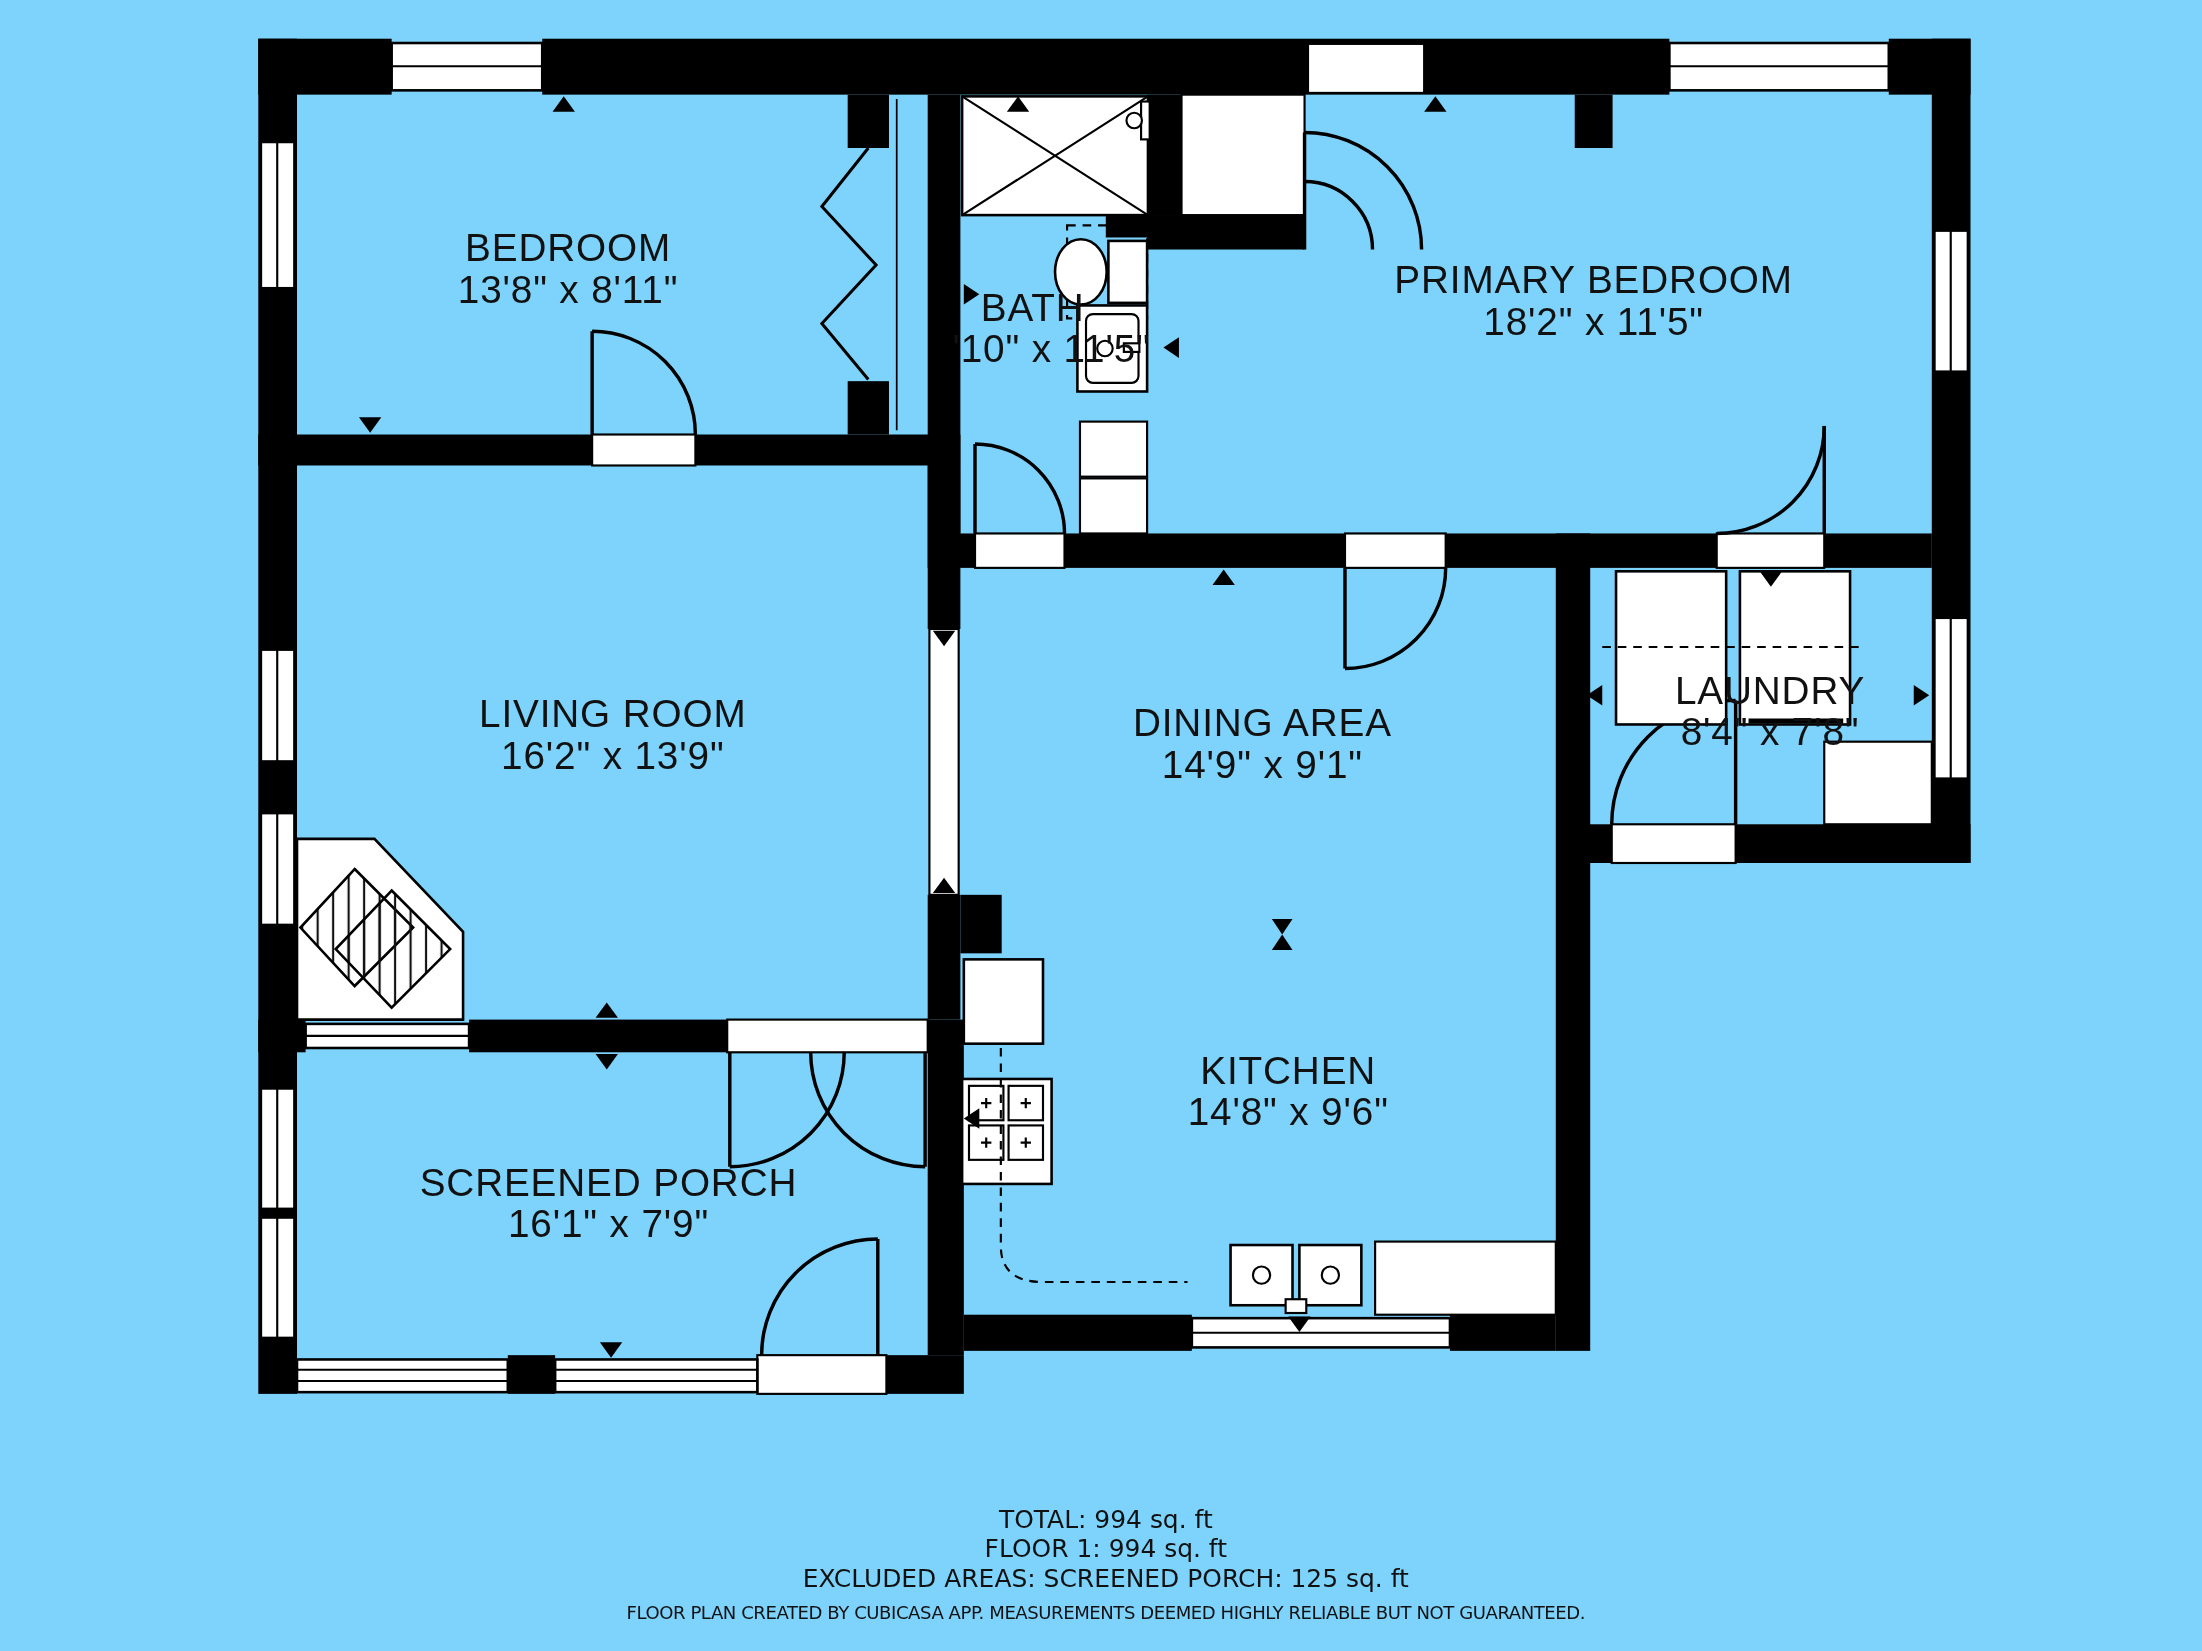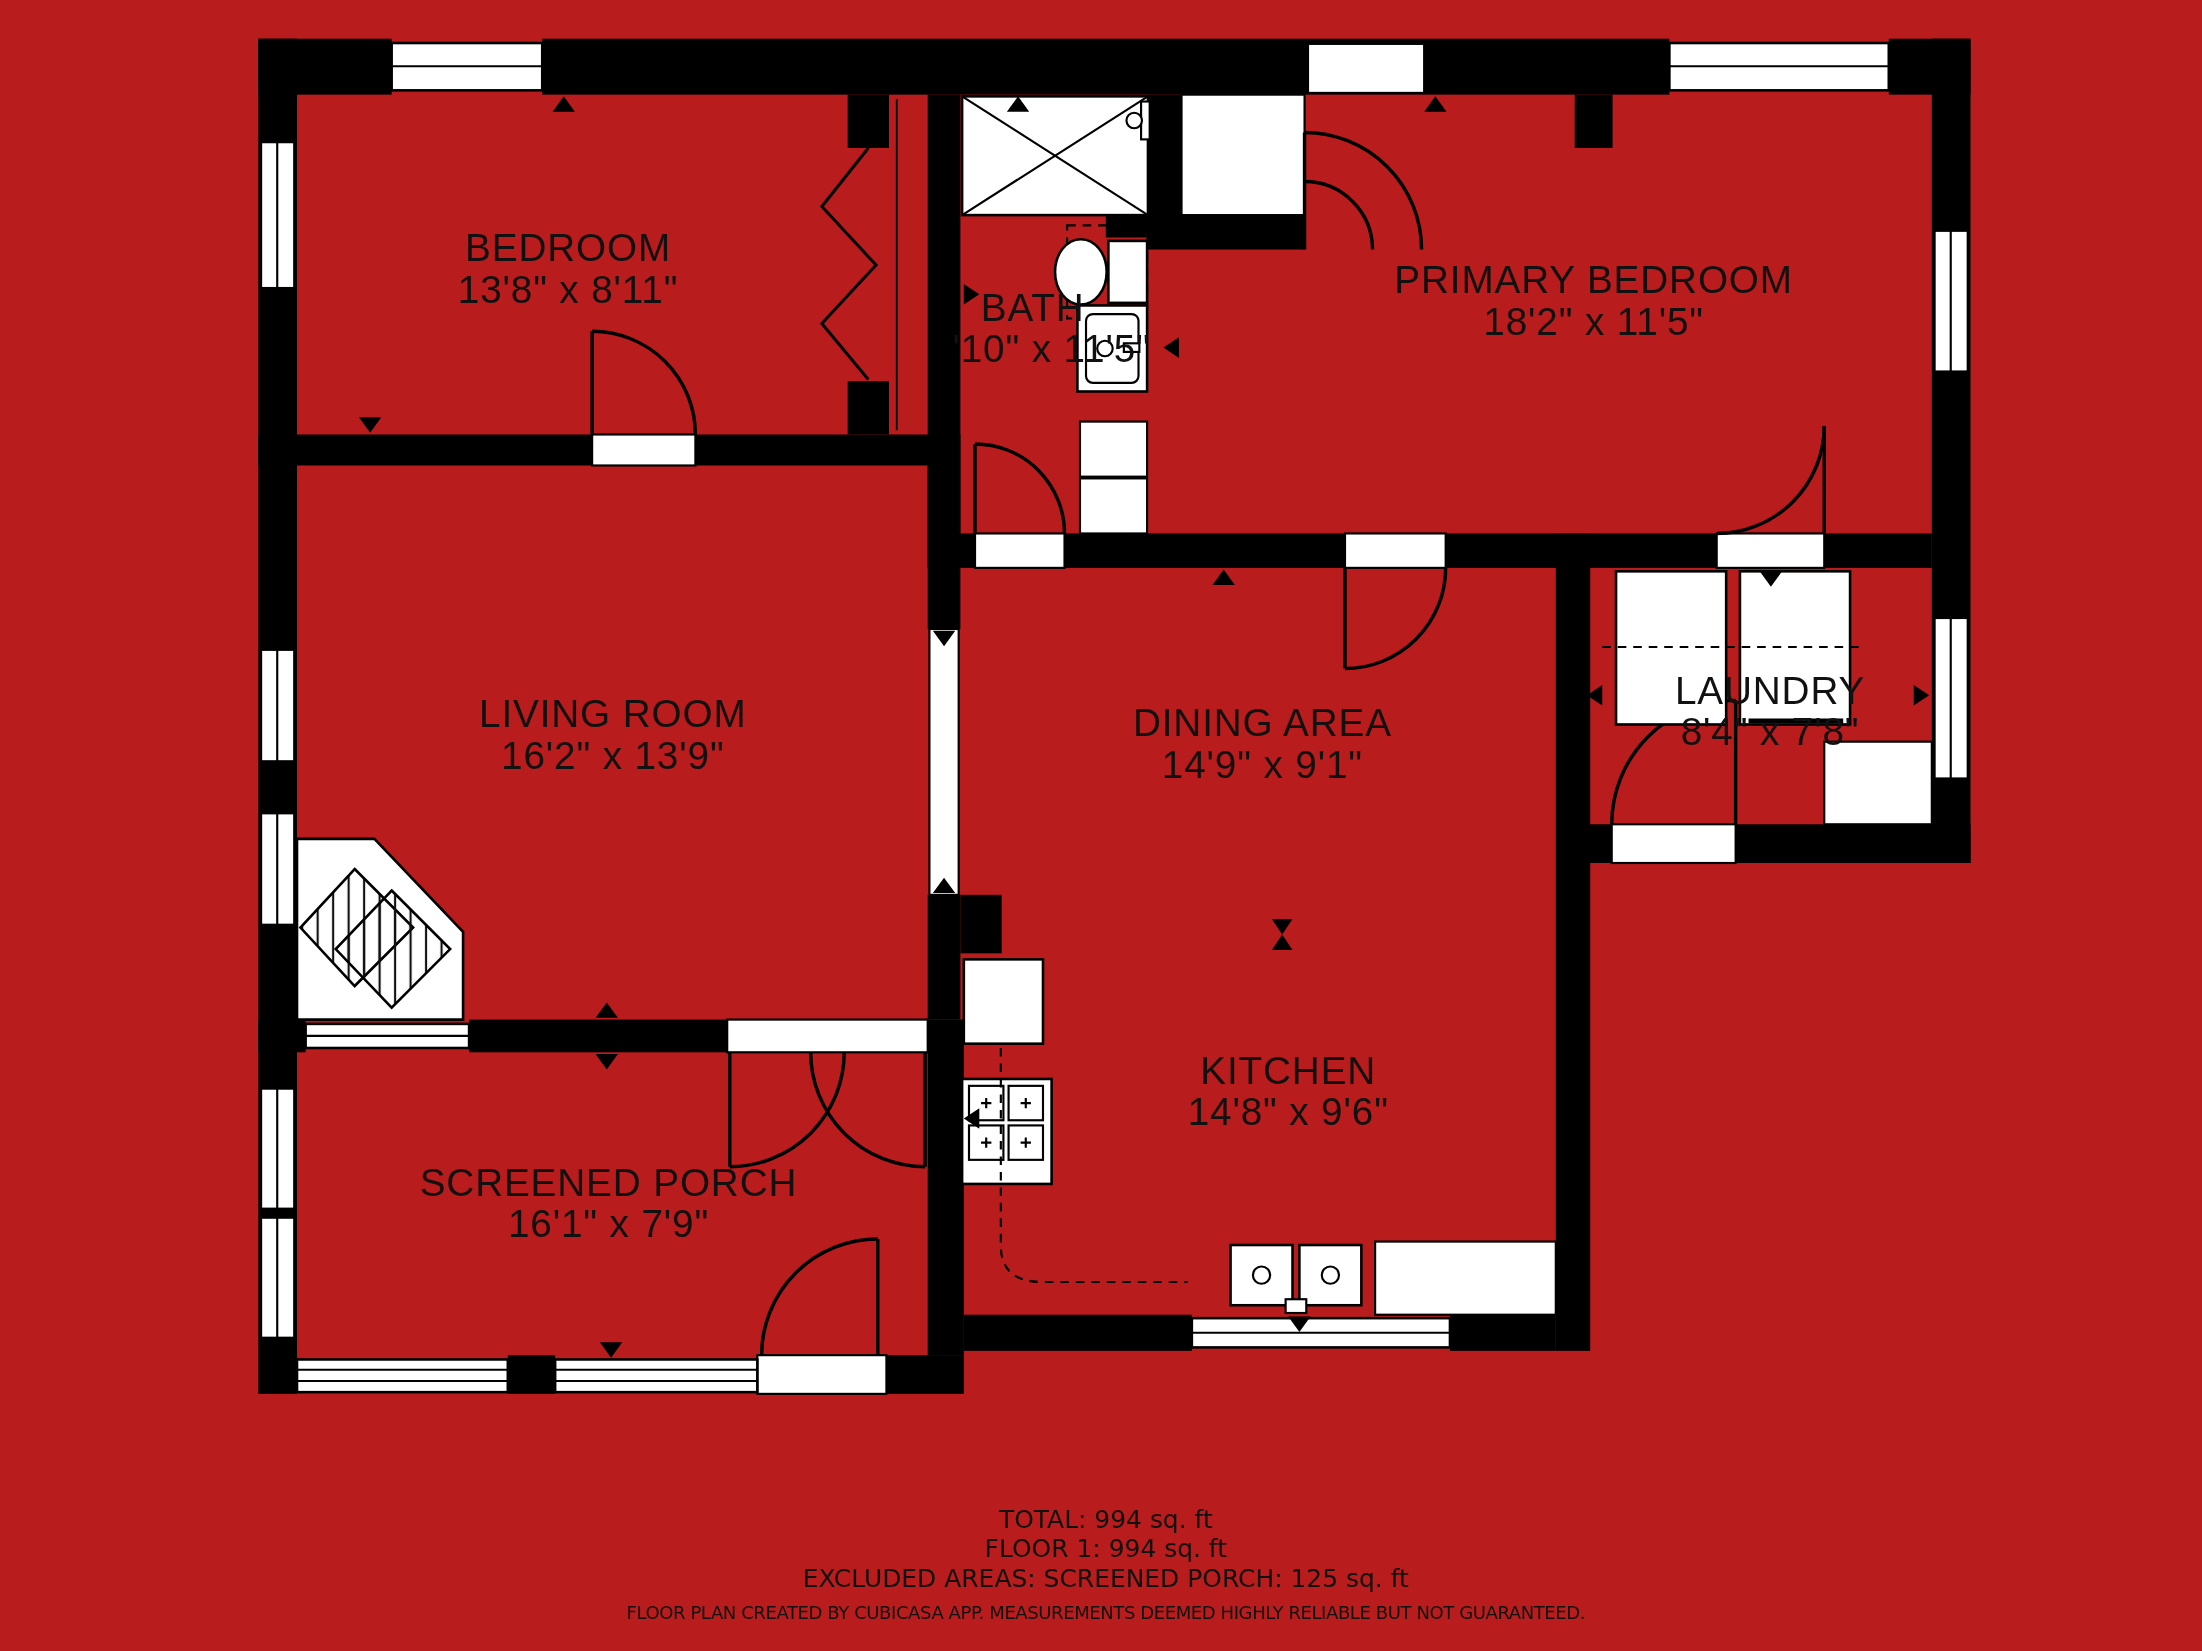--- a/index.html
+++ b/index.html
@@ -1,16 +1,16 @@
 <!DOCTYPE html>
 <html style="font-size:13.8px"><head>
 <meta charset="utf-8">
 <style>
   html,body{margin:0;padding:0;background:#ffffff;}
-  .stage{position:relative;width:2203px;height:1652px;background:#b91c1c;overflow:hidden;
+  .stage{position:relative;width:2203px;height:1652px;background:#7dd3fc;overflow:hidden;
          font-family:"Liberation Sans",sans-serif;}
   svg{position:absolute;left:0;top:0;}
   .room-name,.room-dims{font-family:"Liberation Sans",sans-serif;fill:#111;letter-spacing:1px;}
   .room-name{font-size:45px;}
   .room-dims{font-size:45px;}
   .sum{font-family:"DejaVu Sans",sans-serif;fill:#111;font-size:29px;}
   .disc{font-family:"DejaVu Sans",sans-serif;fill:#111;font-size:21px;letter-spacing:-0.5px;}
   .wall{fill:#000;}
   .thin{fill:#fff;stroke:#000;stroke-width:3;}
   .thin2{fill:#fff;stroke:#000;stroke-width:2.5;}

